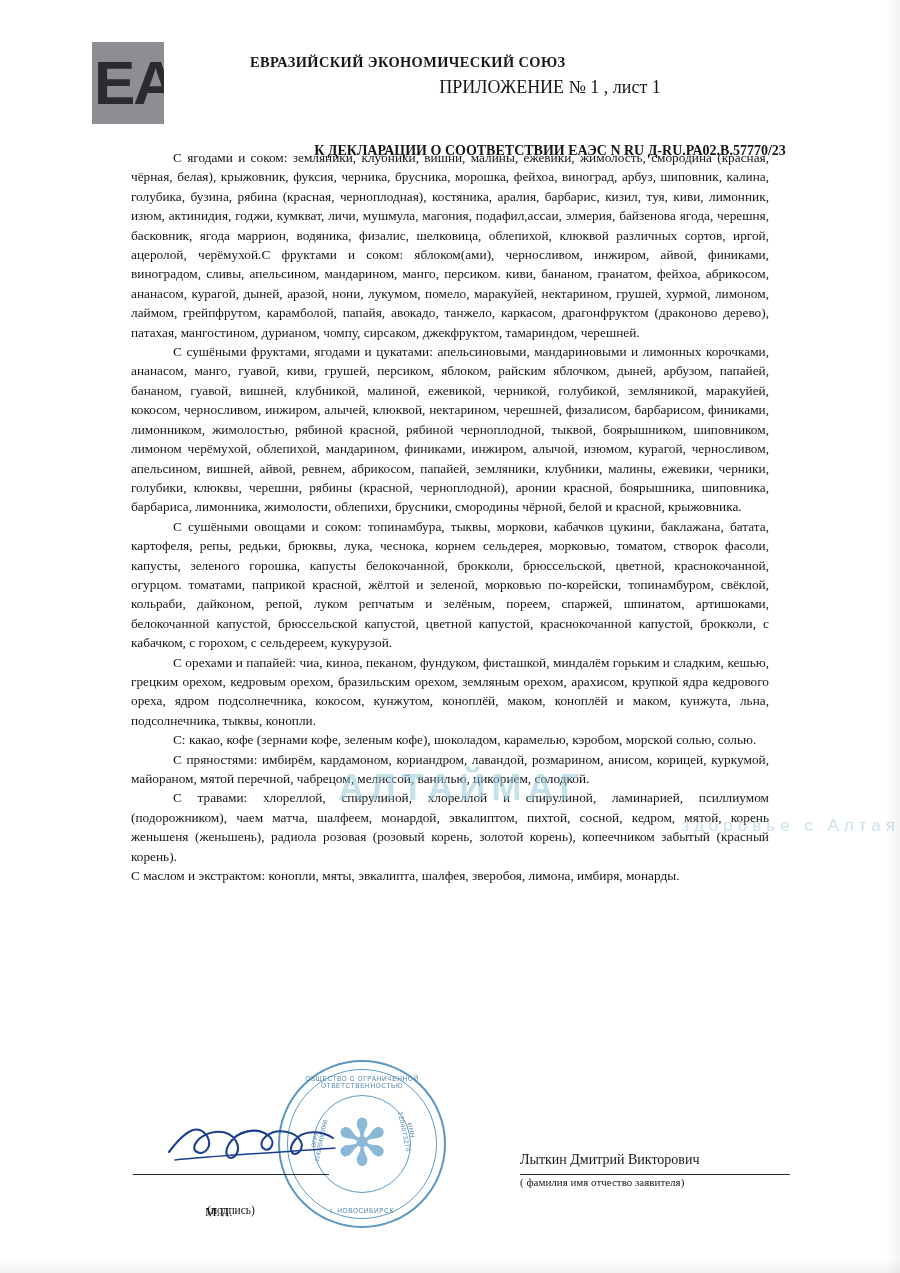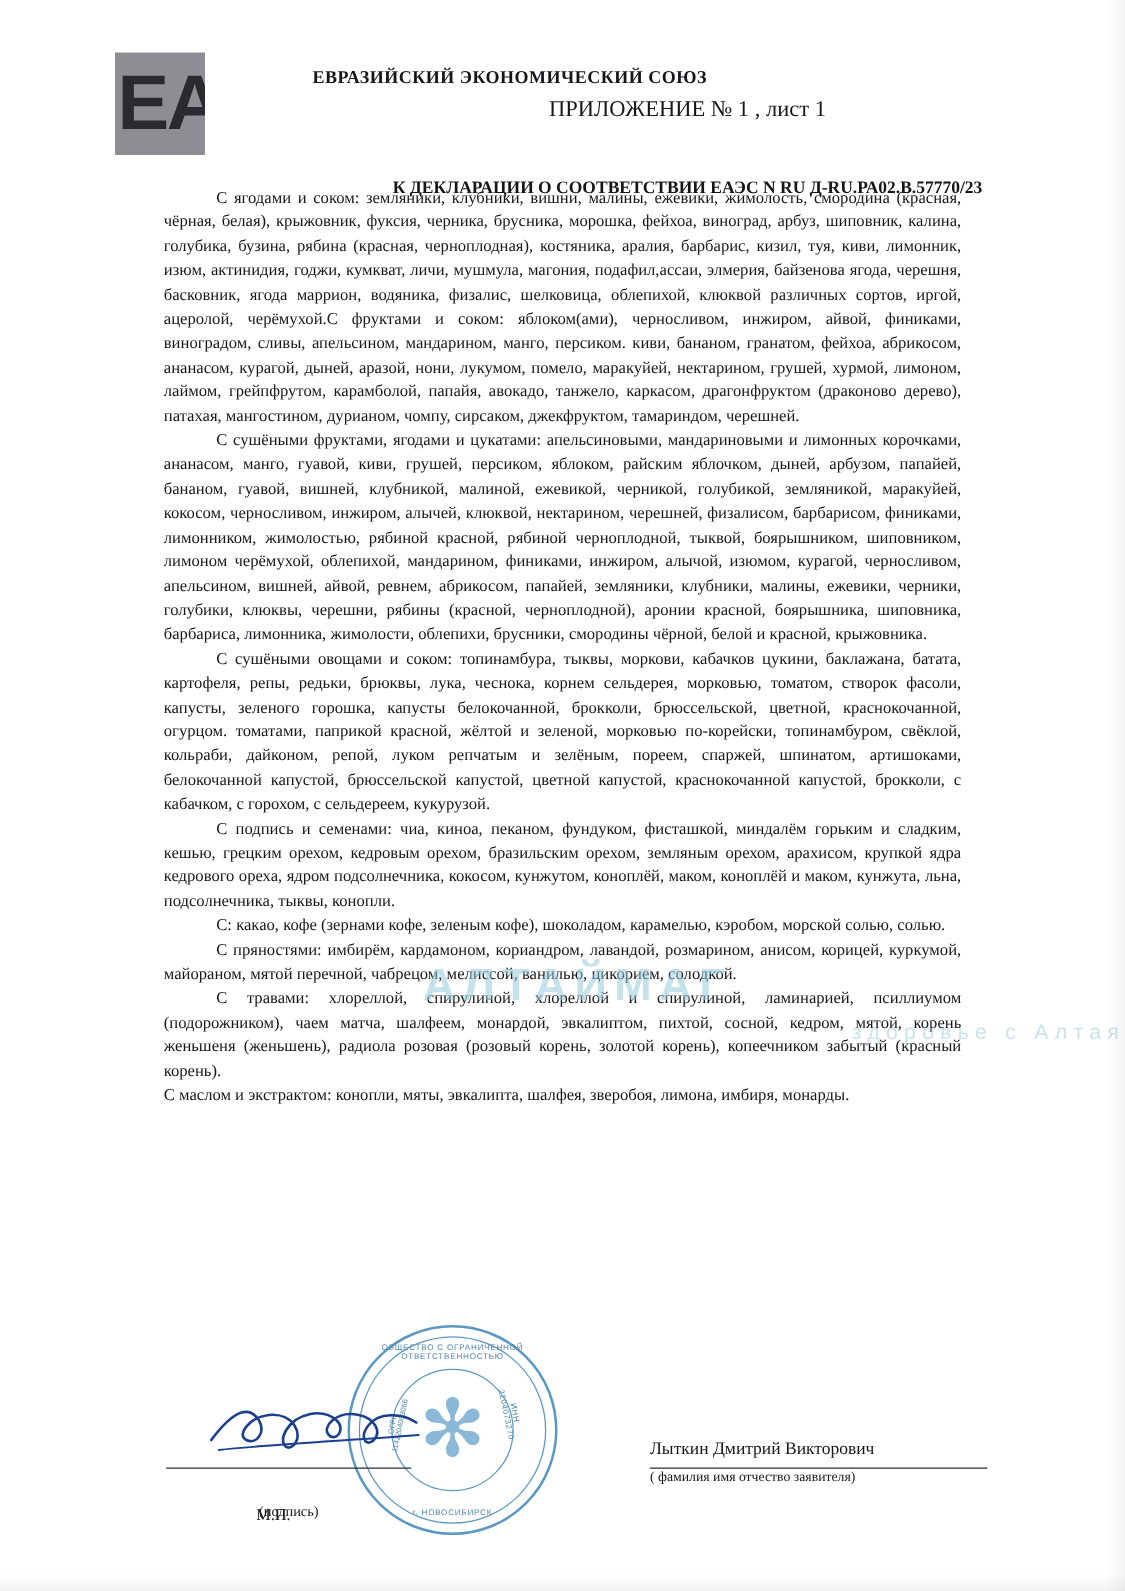--- a/index.html
+++ b/index.html
@@ -319,21 +319,21 @@
 
     <div class="header-line2">ПРИЛОЖЕНИЕ № 1 , лист 1</div>
 
     <div class="header-line3">К ДЕКЛАРАЦИИ О СООТВЕТСТВИИ ЕАЭС N RU Д-RU.РА02.В.57770/23</div>
   </div>
 
   <div class="body-text">
     <p><b>С ягодами и соком:</b><span> земляники, клубники, вишни, малины, ежевики, жимолость, смородина (красная, чёрная, белая), крыжовник, фуксия, черника, брусника, морошка, фейхоа, виноград, арбуз, шиповник, калина, голубика, бузина, рябина (красная, черноплодная), костяника, аралия, барбарис, кизил, туя, киви, лимонник, изюм, актинидия, годжи, кумкват, личи, мушмула, магония, подафил,ассаи, элмерия, байзенова ягода, черешня, басковник, ягода маррион, водяника, физалис, шелковица, облепихой, клюквой различных сортов, иргой, ацеролой, черёмухой.С фруктами и соком:  яблоком(ами), черносливом, инжиром, айвой, финиками, виноградом, сливы, апельсином, мандарином, манго, персиком. киви, бананом, гранатом, фейхоа, абрикосом, ананасом, курагой, дыней, аразой, нони, лукумом, помело, маракуйей, нектарином, грушей, хурмой, лимоном, лаймом, грейпфрутом, карамболой, папайя, авокадо, танжело, каркасом, драгонфруктом (драконово дерево), патахая, мангостином, дурианом, чомпу, сирсаком, джекфруктом, тамариндом, черешней.</span></p>
     <p><b>С сушёными фруктами, ягодами и цукатами:</b><span> апельсиновыми, мандариновыми и лимонных корочками, ананасом, манго, гуавой, киви, грушей, персиком, яблоком, райским яблочком, дыней, арбузом, папайей, бананом, гуавой, вишней, клубникой, малиной, ежевикой, черникой, голубикой, земляникой, маракуйей, кокосом, черносливом, инжиром, алычей, клюквой, нектарином, черешней, физалисом, барбарисом, финиками, лимонником, жимолостью, рябиной красной, рябиной черноплодной,  тыквой, боярышником, шиповником, лимоном черёмухой, облепихой, мандарином, финиками, инжиром, алычой, изюмом, курагой, черносливом, апельсином, вишней, айвой, ревнем, абрикосом, папайей, земляники, клубники, малины, ежевики, черники, голубики, клюквы, черешни, рябины (красной, черноплодной), аронии красной,  боярышника, шиповника, барбариса, лимонника, жимолости, облепихи, брусники, смородины чёрной, белой и красной, крыжовника.</span></p>
     <p><b>С сушёными овощами и соком:</b><span> топинамбура, тыквы, моркови, кабачков цукини, баклажана, батата, картофеля, репы, редьки, брюквы, лука, чеснока, корнем сельдерея, морковью, томатом, створок фасоли, капусты, зеленого горошка, капусты белокочанной, брокколи, брюссельской, цветной, краснокочанной, огурцом. томатами, паприкой красной, жёлтой и зеленой, морковью по-корейски, топинамбуром, свёклой,  кольраби, дайконом, репой, луком репчатым и зелёным, пореем, спаржей, шпинатом, артишоками, белокочанной капустой, брюссельской капустой, цветной капустой, краснокочанной капустой, брокколи, с кабачком, с горохом, с сельдереем, кукурузой.</span></p>
-    <p><b>С подпись и семенами:</b><span> чиа, кинoa, пеканом, фундуком, фисташкой, миндалём горьким и сладким, кешью, грецким орехом, кедровым орехом, бразильским орехом, земляным орехом, арахисом, крупкой ядра кедрового ореха, ядром подсолнечника, кокосом, кунжутом, коноплёй, маком, коноплёй и маком, кунжута, льна, подсолнечника, тыквы, конопли.</span></p>
+    <p><b>С орехами и папайей:</b><span> чиа, кинoa, пеканом, фундуком, фисташкой, миндалём горьким и сладким, кешью, грецким орехом, кедровым орехом, бразильским орехом, земляным орехом, арахисом, крупкой ядра кедрового ореха, ядром подсолнечника, кокосом, кунжутом, коноплёй, маком, коноплёй и маком, кунжута, льна, подсолнечника, тыквы, конопли.</span></p>
     <p><b>С:</b><span> какао, кофе (зернами кофе, зеленым кофе), шоколадом, карамелью, кэробом, морской солью, солью.</span></p>
     <p><b>С пряностями:</b><span> имбирём, кардамоном, кориандром, лавандой, розмарином, анисом, корицей, куркумой, майораном, мятой перечной, чабрецом, мелиссой, ванилью, цикорием, солодкой.</span></p>
     <p><b>С травами:</b><span> хлореллой, спирулиной, хлореллой и спирулиной, ламинарией, псиллиумом (подорожником), чаем матча, шалфеем, монардой, эвкалиптом, пихтой, сосной, кедром, мятой, корень женьшеня (женьшень), радиола розовая (розовый корень, золотой корень), копеечником забытый (красный корень).</span></p>
     <p class="noindent"><b>С маслом и экстрактом:</b><span> конопли, мяты, эвкалипта, шалфея, зверобоя, лимона, имбиря, монарды.</span></p>
   </div>
 
   <div class="watermark">
     <div class="wm-main">АЛТАЙМАГ</div>
     <div class="wm-sub">здоровье с Алтая</div>
   </div>

